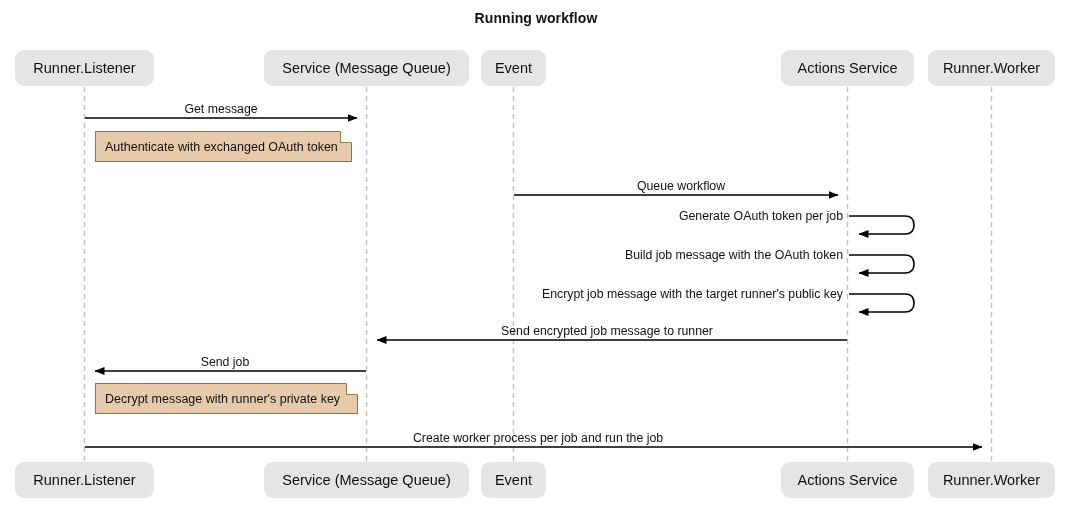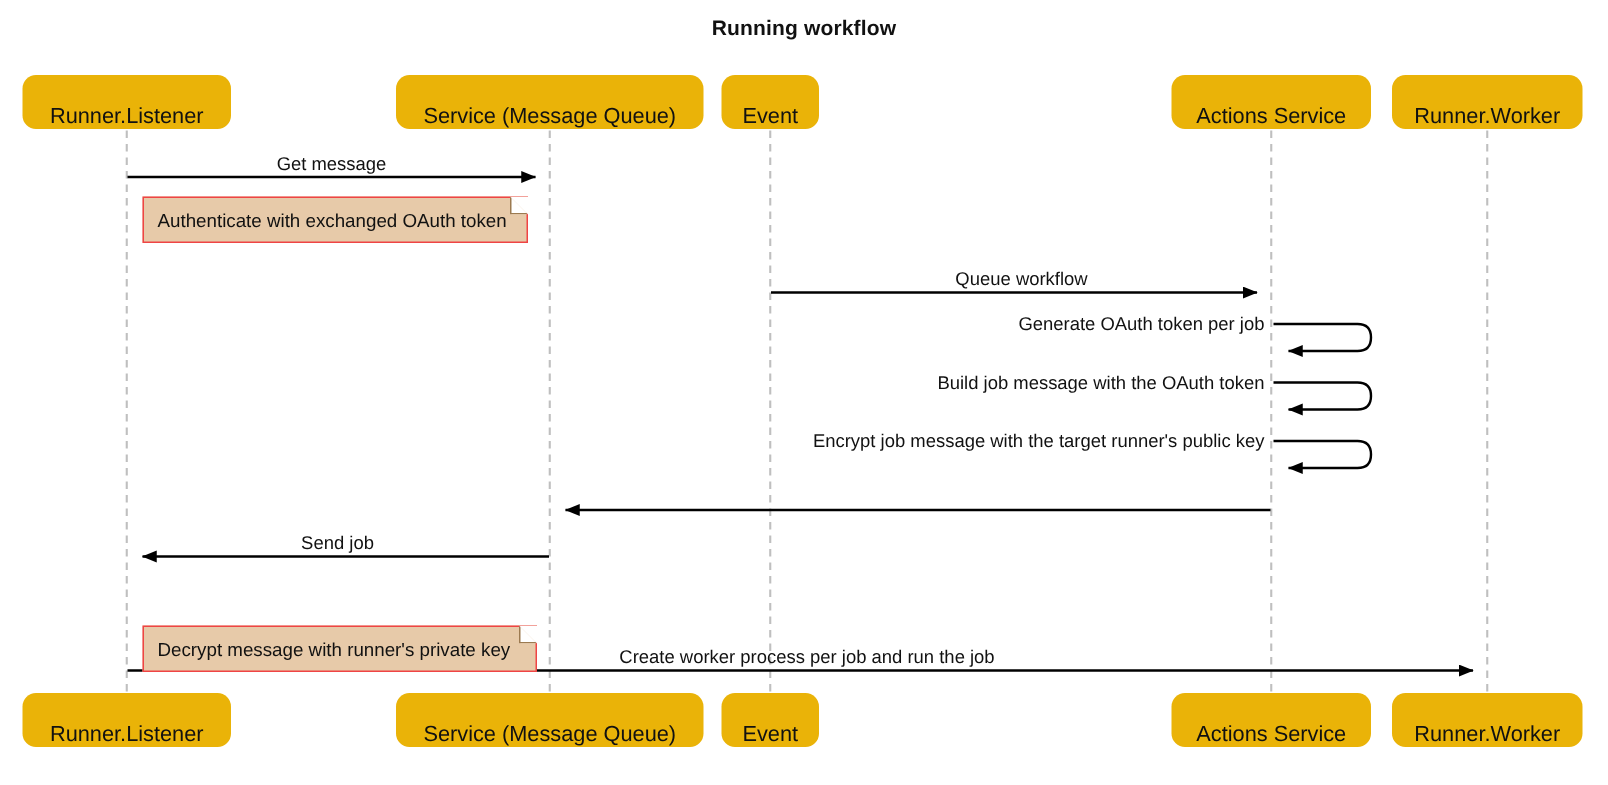--- a/index.html
+++ b/index.html
@@ -34,24 +34,24 @@
     width: 1072px;
     text-align: center;
     font-size: 14px;
     font-weight: bold;
     color: #111111;
     letter-spacing: 0.1px;
   }
   .participant {
     position: absolute;
     box-sizing: border-box;
-    background: #eab308;
+    background: #e5e5e5;
     border-radius: 9px;
     display: flex;
-    align-items: flex-end;
+    align-items: center;
     justify-content: center;
     font-size: 14.5px;
     color: #111111;
     white-space: nowrap;
     height: 36px;
   }
   .note {
     position: absolute;
     box-sizing: border-box;
     background: #e7caa9;
@@ -179,30 +179,31 @@
   <div class="msg-label center" style="left:221px; top:103px;text-align:center;">Get message</div>
 
   <div class="msg-label center" style="left:681px; top:180px;">Queue workflow</div>
 
   <div class="msg-label right" style="left:843px; top:210px;">Generate OAuth token per job</div>
 
   <div class="msg-label right" style="left:843px; top:249px;">Build job message with the OAuth token</div>
 
   <div class="msg-label right" style="left:843px; top:288px;">Encrypt job message with the target runner's public key</div>
 
+  <div class="msg-label center" style="left:607px; top:325px;">Send encrypted job message to runner</div>
 
   <div class="msg-label center" style="left:225px; top:356px;">Send job</div>
 
   <div class="msg-label center" style="left:538px; top:432px;">Create worker process per job and run the job</div>
 
   <div class="note" style="left:95px; top:131px; width:257px;">
     <span>Authenticate with exchanged OAuth token</span>
     <span class="note-fold-tri"></span>
     <span class="note-fold"></span>
   </div>
 
-  <div class="note" style="left:95px; top:383px; width:263px;margin-top:34px;">
+  <div class="note" style="left:95px; top:383px; width:263px;">
     <span>Decrypt message with runner's private key</span>
     <span class="note-fold-tri"></span>
     <span class="note-fold"></span>
   </div>
 
 </div>
 
 </body></html>

